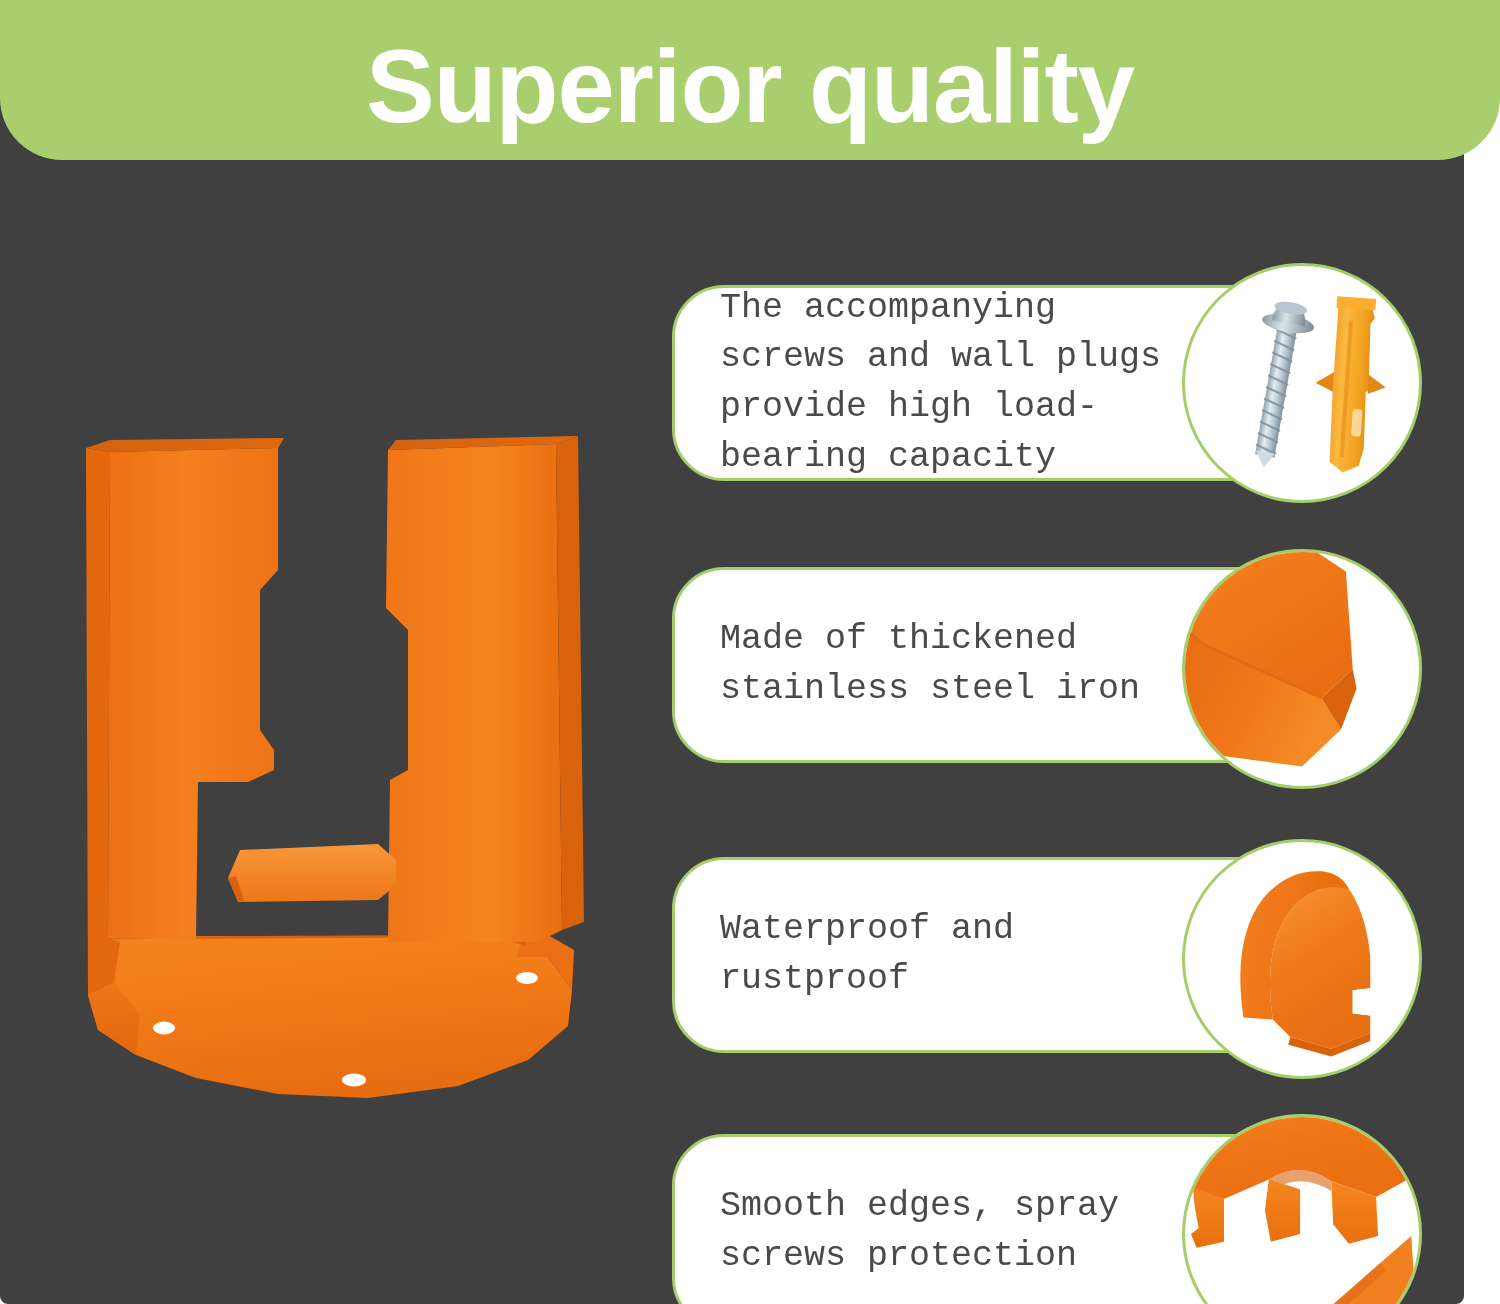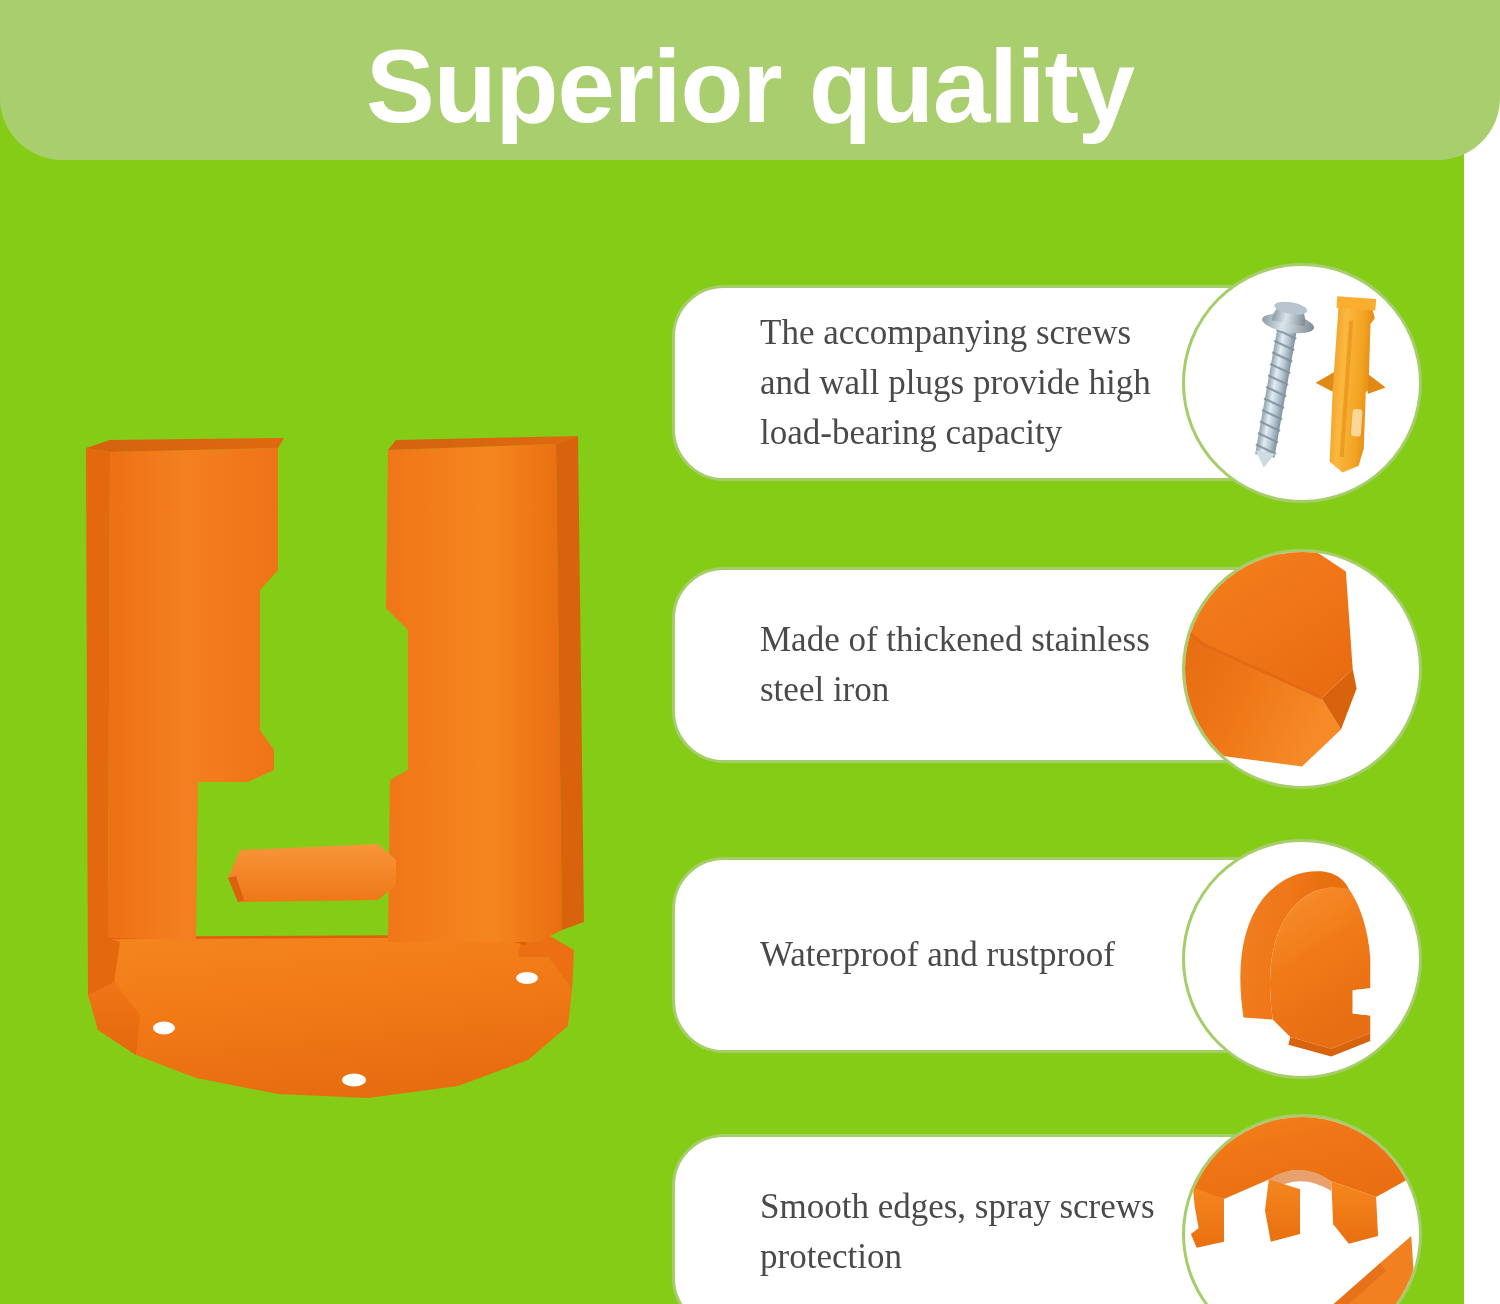--- a/index.html
+++ b/index.html
@@ -9,21 +9,22 @@
     height: 1304px;
     background: #ffffff;
     font-family: "Liberation Sans", sans-serif;
     overflow: hidden;
   }
 
   #page {
     position: relative;
     width: 1464px;
     height: 1304px;
-    background: #84cc16;
+    background: #404040;
+    border-radius: 8px;
   }
 
   
   #header-banner {
     position: absolute;
     left: 0;
     top: -20px;
     width: 1500px;
     height: 180px;
     background: #a9ce6e;
@@ -78,22 +79,21 @@
     align-items: center;
     padding-left: 45px;
     padding-right: 170px;
     z-index: 1;
   }
 
   .feature-text {
     color: #4a4a4a;
     font-size: 35px;
     line-height: 1.42;
-    font-family: Liberation Serif, serif;
-    margin-left: 40px;
+    font-family: Liberation Mono, monospace;
   }
 
   .feature-circle {
     position: absolute;
     left: 510px;
     top: 0;
     width: 240px;
     height: 240px;
     border: 3px solid #a5ce6b;
     border-radius: 50%;

